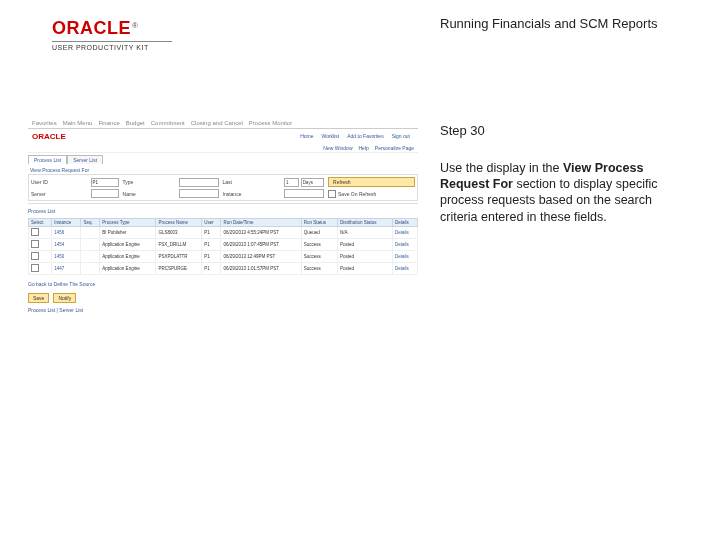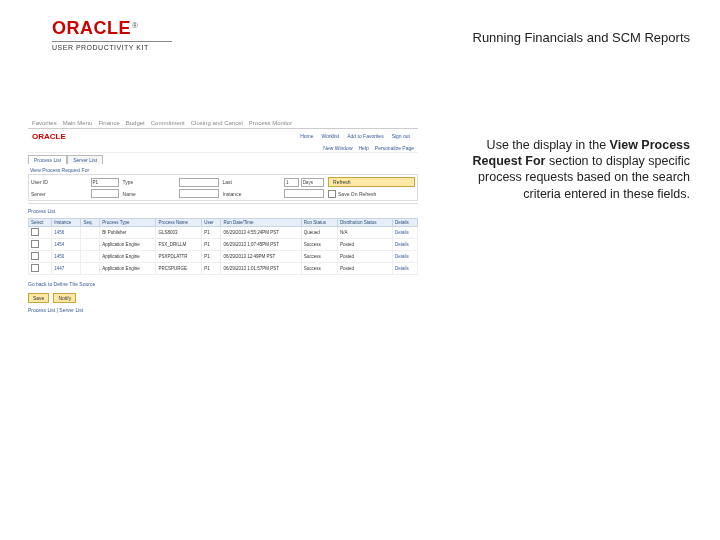--- a/index.html
+++ b/index.html
@@ -3,21 +3,21 @@
 <meta charset="utf-8">
 <style>
   html,body{margin:0;padding:0;width:720px;height:540px;background:#fff;font-family:Arial,Helvetica,sans-serif;color:#333;}
   .page{position:relative;width:720px;height:540px;}
   
   .logo{position:absolute;left:52px;top:18px;}
   .logo-main{color:#c00;font-weight:bold;font-size:18px;letter-spacing:0.5px;}
   .logo-sup{color:#555;font-size:8px;vertical-align:super;margin-left:1px;}
   .logo-sub{font-size:7px;letter-spacing:0.5px;color:#333;margin-top:2px;border-top:1px solid #888;padding-top:2px;width:120px;}
   
-  .rcol{position:absolute;left:440px;top:30px;width:250px;font-size:13px;color:#222;line-height:1.3;text-align:right;}
+  .rcol{position:absolute;left:440px;top:16px;width:250px;font-size:13px;color:#222;line-height:1.3;}
   .doc-title{font-size:13px;margin-bottom:90px;}
   .step{font-size:13px;margin-bottom:20px;}
   .body-text{font-size:12.5px;}
   .body-text b{font-weight:bold;}
   
   .shot{position:absolute;left:28px;top:118px;width:390px;height:170px;background:#fff;font-size:6px;color:#555;}
   .shot-bar{height:10px;background:#fff;border-bottom:1px solid #ccc;display:flex;align-items:center;gap:6px;padding:0 4px;color:#888;}
   .shot-oracle{color:#c00;font-weight:bold;font-size:8px;}
   .shot-menu{height:10px;background:#f4f4f4;border-bottom:1px solid #ccc;display:flex;gap:8px;align-items:center;padding:0 4px;color:#365a9a;font-size:5px;}
   .shot-sub{height:9px;display:flex;justify-content:flex-end;gap:6px;align-items:center;padding:0 4px;font-size:5px;color:#365a9a;border-bottom:1px solid #eee;}
@@ -45,20 +45,21 @@
 
   <div class="logo">
     <div>
       <span class="logo-main">ORACLE</span><span class="logo-sup">®</span>
     </div>
     <div class="logo-sub">USER PRODUCTIVITY KIT</div>
   </div>
 
   <div class="rcol">
     <div class="doc-title">Running Financials and SCM Reports</div>
+    <div class="step">Step 30</div>
     <div class="body-text">
       <span>Use the display in the </span><b>View Process Request For</b><span> section to display specific process requests based on the search criteria entered in these fields.</span>
     </div>
   </div>
 
   <div class="shot">
     <div class="shot-bar">
       <span>Favorites</span>
       <span>Main Menu</span>
       <span>Finance</span>

